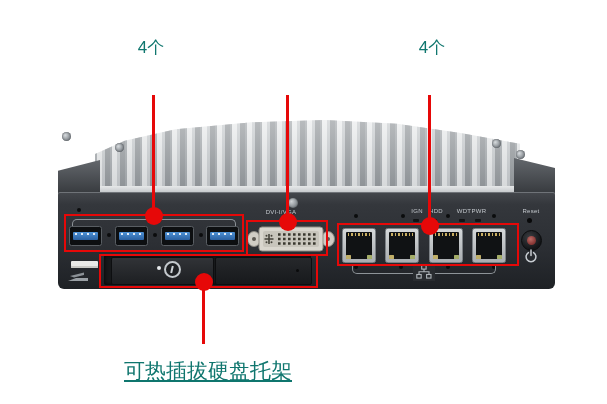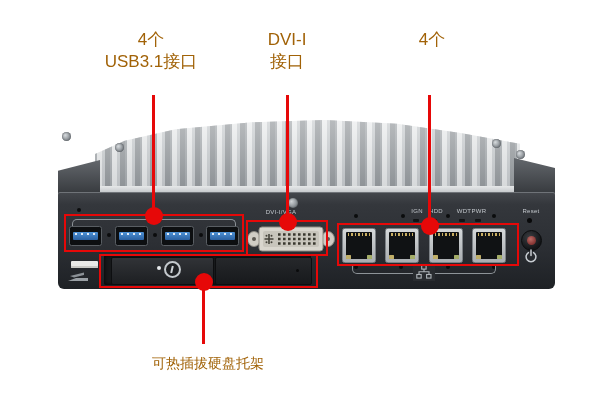--- a/index.html
+++ b/index.html
@@ -1,22 +1,22 @@
 <!DOCTYPE html>
 <html><head>
 <meta charset="utf-8">
 <style>
   html,body{margin:0;padding:0;background:#ffffff;}
   .stage{position:relative;width:607px;height:404px;background:#ffffff;overflow:hidden;
          font-family:"Liberation Sans","DejaVu Sans",sans-serif;}
 
   
   .ann-label{position:absolute;transform:translateX(-50%);text-align:center;
-             color:#a16207;font-size:17px;line-height:22px;white-space:nowrap;z-index:9;}
-  .ann-label.big{font-size:14px;}
+             color:#0f766e;font-size:17px;line-height:22px;white-space:nowrap;z-index:9;margin-top:8px;}
+  .ann-label.big{font-size:21px;text-decoration:underline;}
   .red-line{position:absolute;width:2.5px;background:#e60808;z-index:8;}
   .red-dot{position:absolute;width:18px;height:18px;border-radius:50%;background:#e60808;z-index:8;}
   .red-box{position:absolute;border:2px solid #e60808;z-index:7;}
 
   
   .fins{position:absolute;left:95px;top:120px;width:425px;height:77px;z-index:1;
         background:
           linear-gradient(180deg,rgba(255,255,255,.38),rgba(110,115,120,.18)),
           repeating-linear-gradient(90deg,#9ea3a7 0 2px,#e9ebec 2px 7px,#c6cacd 7px 10px,#8d9296 10px 15px);
         clip-path:polygon(0 100%,0 44%,7% 27%,19% 12%,37% 3%,54% 0,71% 5%,86% 17%,100% 31%,100% 100%);}
@@ -98,25 +98,20 @@
         box-shadow:inset 0 -2px 0 #c9c9c5;}
   .eject{position:absolute;left:66px;top:271px;z-index:5;}
 </style>
 </head>
 <body>
 
 <div class="stage">
 
   <div class="ann-label" style="left:151px;top:29px;">
     <div>4个</div>
-    <div>USB3.1接口</div>
-  </div>
-  <div class="ann-label" style="left:287px;top:29px;">
-    <div>DVI-I</div>
-    <div>接口</div>
   </div>
   <div class="ann-label" style="left:432px;top:29px;">
     <div>4个</div>
   </div>
   <div class="ann-label big" style="left:208px;top:352px;">
     <div>可热插拔硬盘托架</div>
   </div>
 
   <div class="red-line" style="left:152px;top:95px;height:121px;"></div>
   <div class="red-line" style="left:286px;top:95px;height:127px;"></div>

